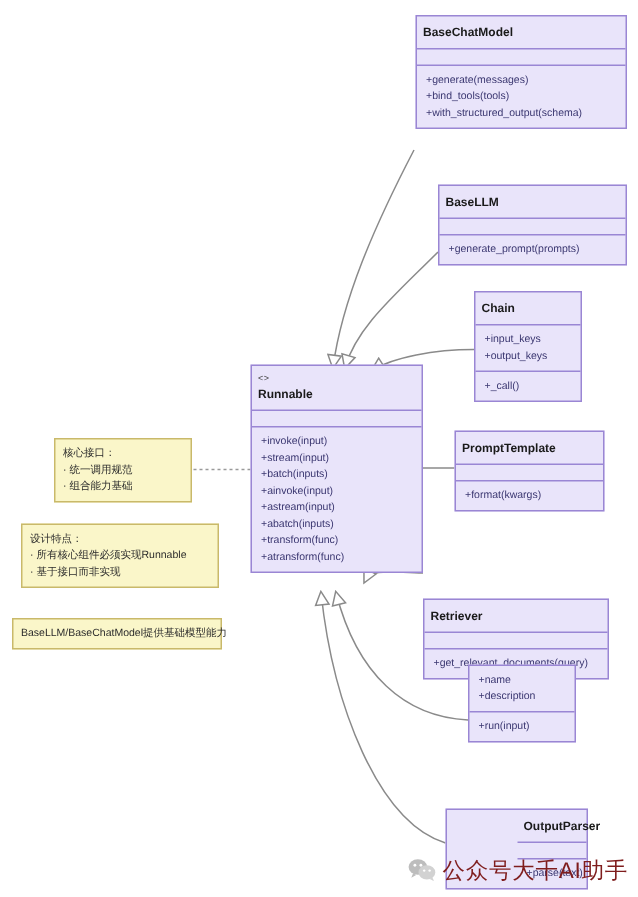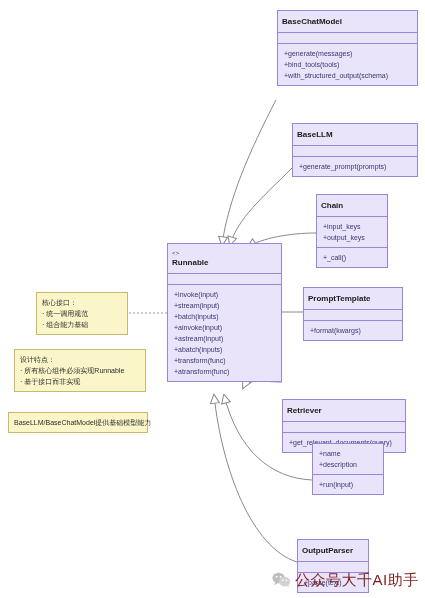--- a/index.html
+++ b/index.html
@@ -207,21 +207,21 @@
   <div class="uml" style="left:312px; top:443px; width:72px;">
     <div class="sect">
       <div class="member">+name</div>
       <div class="member">+description</div>
     </div>
     <div class="sect">
       <div class="member">+run(input)</div>
     </div>
   </div>
 
-  <div class="uml" style="left:297px; top:539px; width:72px;">
+  <div class="uml" style="left:297px; top:539px; width:95px;padding-left:47px;">
     <div class="sect title">OutputParser</div>
     <div class="sect empty"></div>
     <div class="sect">
       <div class="member">+parse(text)</div>
     </div>
   </div>
 
   <div class="note" style="left:36px; top:292px; width:92px;">
     <div class="nline">核心接口：</div>
     <div class="nline bullet">统一调用规范</div>

